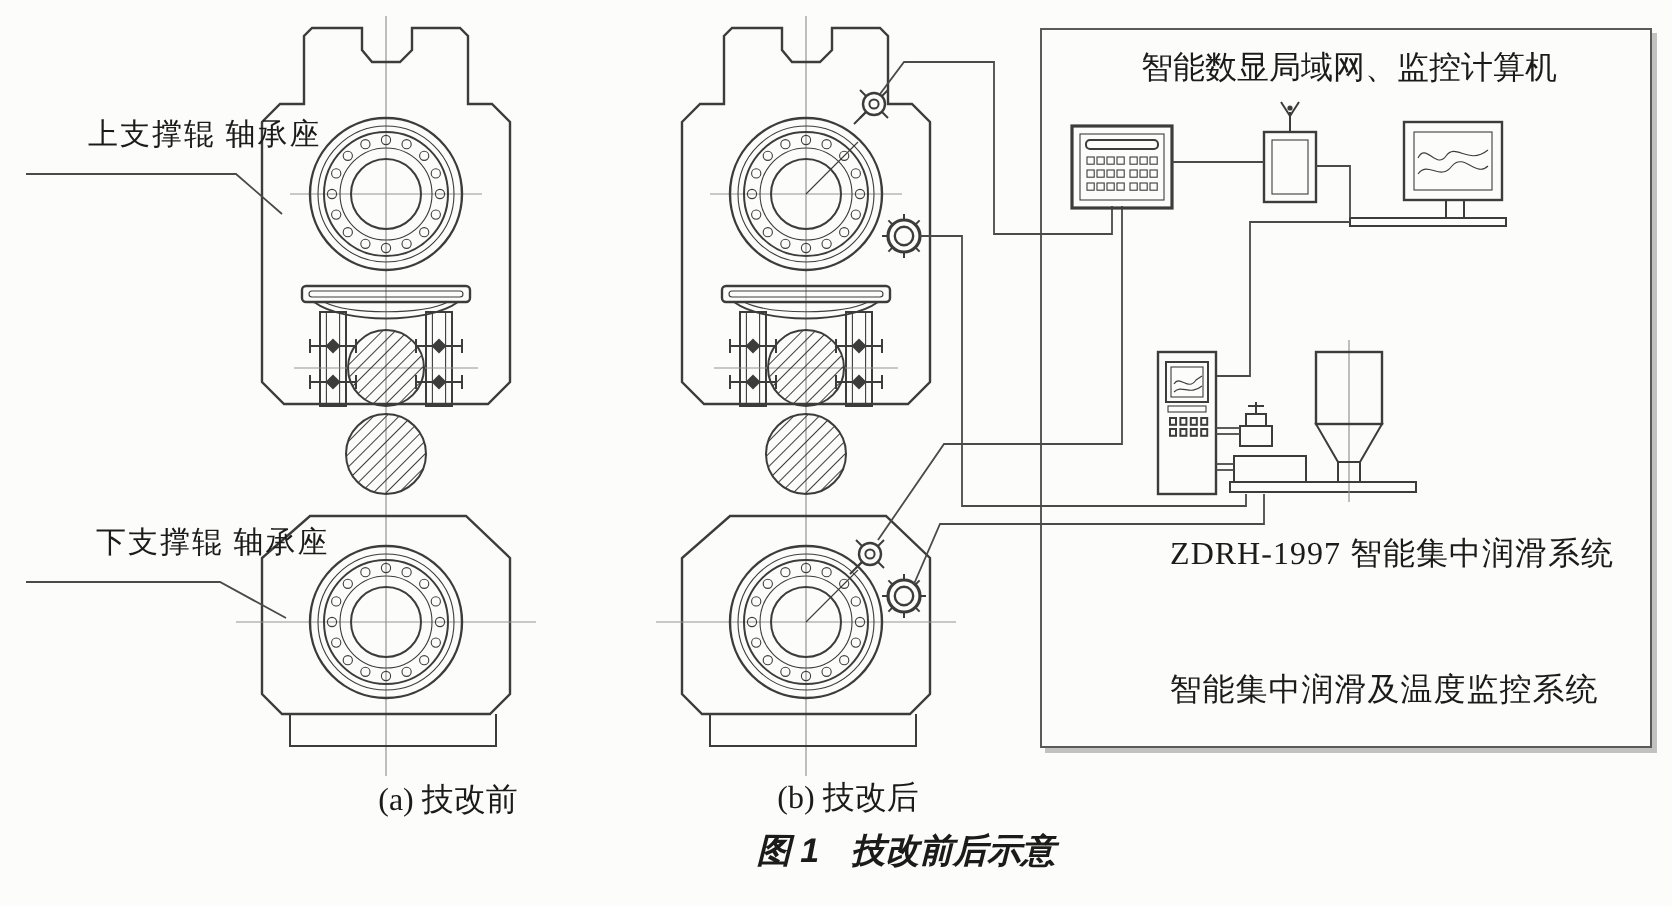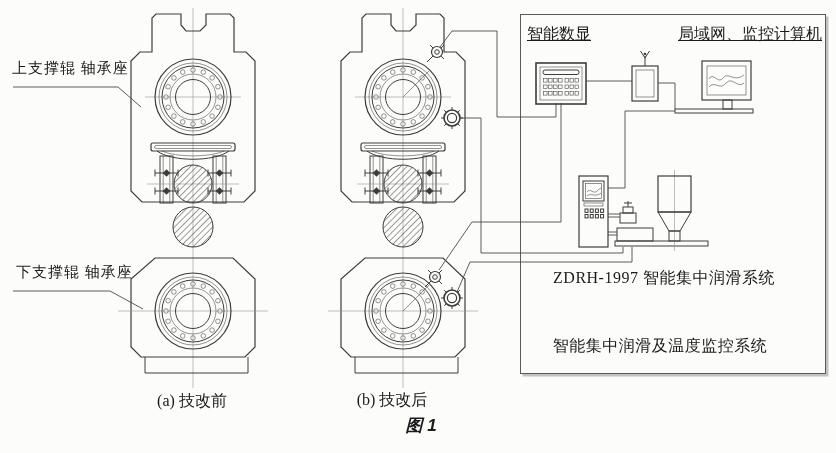--- a/index.html
+++ b/index.html
@@ -12,27 +12,27 @@
           border:1.2px solid #5a5a5a;box-shadow:2.5px 2.5px 0 0 #c2c2c0;background:transparent;}
   #schem{position:absolute;left:0;top:0;z-index:2;}
   #schem *{fill:none;stroke:var(--line-ink);stroke-width:1;stroke-linecap:butt;stroke-linejoin:miter;}
   #schem .thin{stroke-width:.55;}
   #schem .cl{stroke:var(--centerline);stroke-width:.6;}
   #schem .conn{stroke:#4a4a4a;stroke-width:.9;}
   #schem .roll{fill:url(#hatch);}
   #schem .blk{fill:var(--line-ink);stroke:none;}
   #schem .w12{stroke-width:1.2;}
   #schem .w16{stroke-width:1.6;}
-  .txt{position:absolute;z-index:3;white-space:nowrap;line-height:1.15;}
+  .txt{position:absolute;z-index:3;white-space:nowrap;line-height:1.15;margin-left:32px;}
   .part-label{font-size:15px;letter-spacing:1px;}
   .cap{font-size:16px;transform:translateX(-50%);}
   .figcap{font-size:17px;font-weight:bold;font-family:"Liberation Sans","DejaVu Sans",sans-serif;
           transform:translateX(-50%);display:flex;gap:16px;font-style:italic;}
-  .boxhdr{left:527px;top:24px;width:295px;display:flex;justify-content:space-between;
-          font-size:16px;z-index:3;position:absolute;text-decoration:underline;}
+  .boxhdr{left:527px;top:24px;width:295px;display:flex;justify-content:center;
+          font-size:16px;z-index:3;position:absolute;}
   .syslabel{font-size:16px;transform:translateX(-50%);letter-spacing:.5px;}
 </style>
 </head>
 <body>
 
 <div id="stage">
 
   <div id="sysbox"></div>
 
   <svg id="schem" width="836" height="453" viewBox="0 0 836 453">
@@ -250,20 +250,21 @@
   <div class="txt part-label" style="left:12px;top:60px;">上支撑辊 轴承座</div>
 
   <div class="txt part-label" style="left:16px;top:264px;font-family:Liberation Serif, serif;">下支撑辊 轴承座</div>
 
   <div class="txt cap" style="left:192px;top:392px;">(a) 技改前</div>
 
   <div class="txt cap" style="left:392px;top:391px;">(b) 技改后</div>
 
   <div class="txt figcap" style="left:421px;top:416px;">
     <span>图 1</span>
+    <span>技改前后示意</span>
   </div>
 
   <div class="boxhdr">
     <span>智能数显</span>
     <span>局域网、监控计算机</span>
   </div>
 
   <div class="txt syslabel" style="left:664px;top:269px;">ZDRH-1997 智能集中润滑系统</div>
 
   <div class="txt syslabel" style="left:660px;top:337px;text-align:right;">智能集中润滑及温度监控系统</div>

